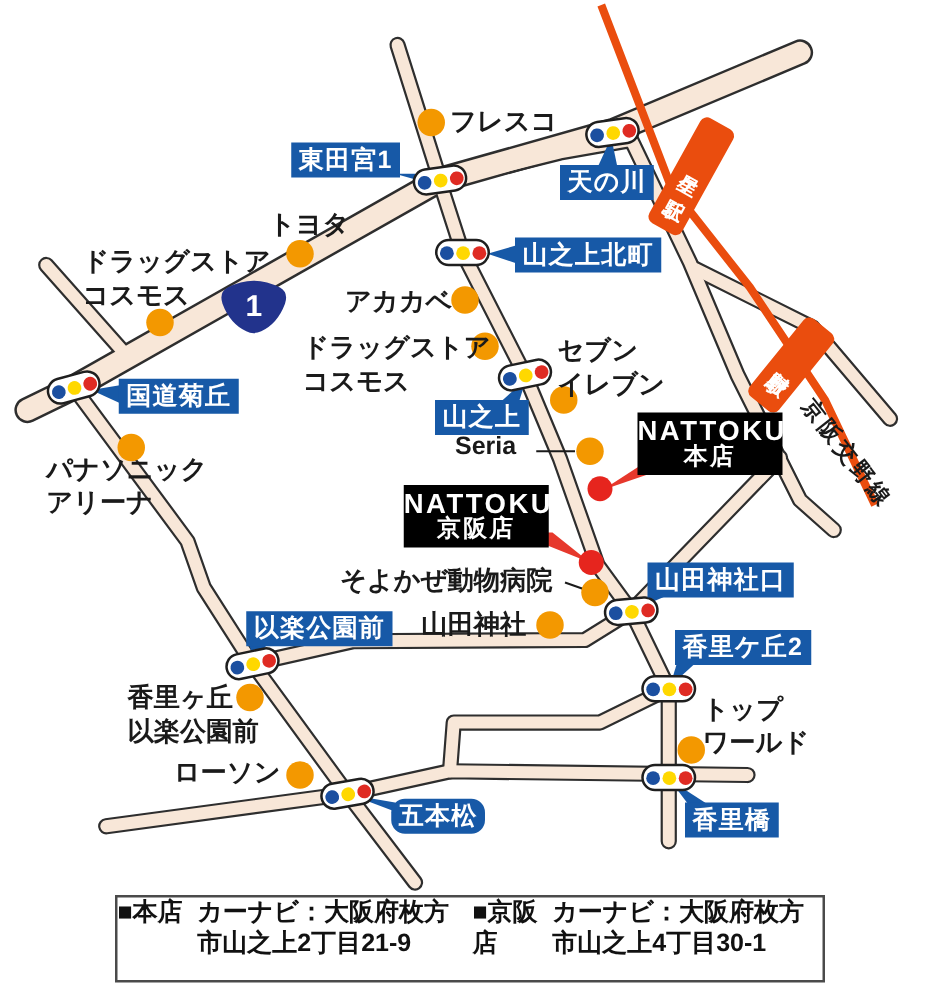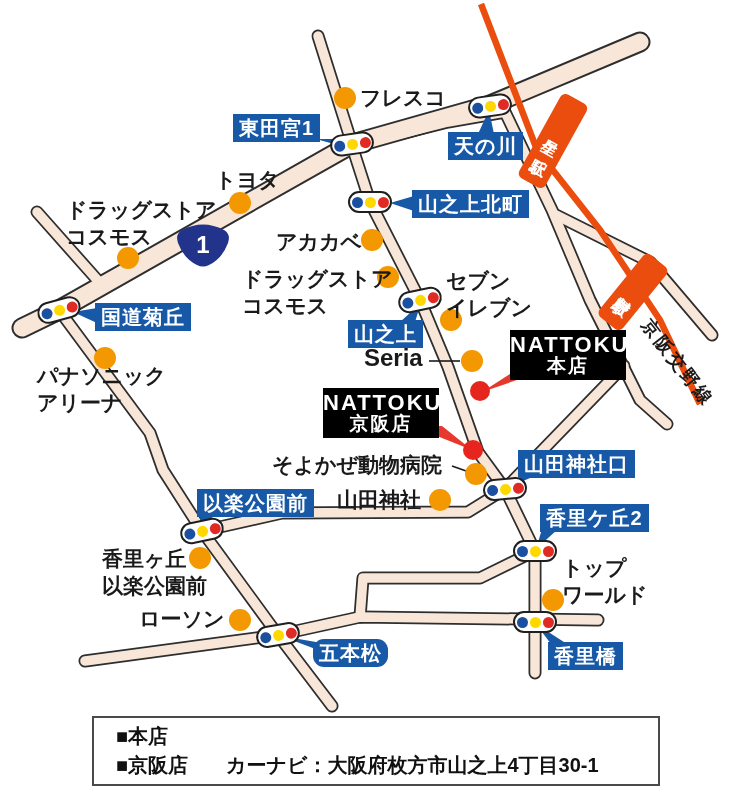--- a/index.html
+++ b/index.html
@@ -31,22 +31,22 @@
 
   
   .station{position:absolute;background:#EA4D0E;color:#fff;border-radius:6px;
            display:flex;align-items:center;justify-content:center;}
   .station span{writing-mode:vertical-rl;font-size:16px;font-weight:bold;letter-spacing:2px;}
   .line-name{position:absolute;color:#1a1a1a;font-size:18px;font-weight:600;letter-spacing:3px;
              transform:rotate(52deg);transform-origin:0 0;white-space:nowrap;}
 
   
   .info{position:absolute;left:92px;top:716px;width:568px;height:70px;background:#fff;
-        border:2px solid #4a4a4a;box-sizing:border-box;display:flex;flex-direction:column;
-        justify-content:center;gap:4px;padding-left:22px;}
+        border:2px solid #4a4a4a;box-sizing:border-box;display:flex;flex-direction:row;
+        justify-content:center;gap:4px;}
   .info .row{display:flex;font-size:20px;font-weight:600;color:#111;line-height:25px;}
   .info .store-name{width:110px;}
 </style>
 </head>
 <body>
 
 <div class="stage">
 
   <svg class="map-svg" width="751" height="800" viewBox="0 0 751 800">
 
@@ -190,21 +190,21 @@
   <div class="odot" style="left:189px;top:547px;"></div>
   <div class="odot" style="left:229px;top:609px;"></div>
   <div class="odot" style="left:542px;top:589px;"></div>
 
   <div class="ltext" style="left:360px;top:84px;"><span>フレスコ</span></div>
   <div class="ltext" style="left:215px;top:166px;"><span>トヨタ</span></div>
   <div class="ltext" style="left:66px;top:196px;"><span>ドラッグストア</span><span class="l2">コスモス</span></div>
   <div class="ltext" style="left:276px;top:228px;"><span>アカカベ</span></div>
   <div class="ltext" style="left:242px;top:265px;"><span>ドラッグストア</span><span class="l2">コスモス</span></div>
   <div class="ltext" style="left:446px;top:267px;"><span>セブン</span><span class="l2">イレブン</span></div>
-  <div class="ltext" style="left:364px;top:344px;font-size:24px;"><span>Seria</span></div>
+  <div class="ltext" style="left:364px;top:344px;font-size:20px;"><span>Seria</span></div>
   <div class="ltext" style="left:272px;top:451px;text-align:center;"><span>そよかぜ動物病院</span></div>
   <div class="ltext" style="left:337px;top:486px;"><span>山田神社</span></div>
   <div class="ltext" style="left:37px;top:362px;"><span>パナソニック</span><span class="l2">アリーナ</span></div>
   <div class="ltext" style="left:102px;top:545px;"><span>香里ヶ丘</span><span class="l2">以楽公園前</span></div>
   <div class="ltext" style="left:139px;top:605px;"><span>ローソン</span></div>
   <div class="ltext" style="left:562px;top:554px;"><span>トップ</span><span class="l2">ワールド</span></div>
 
   <div class="rdot" style="left:470px;top:381px;"></div>
   <div class="rdot" style="left:463px;top:440px;"></div>
 
@@ -213,20 +213,21 @@
     <div class="branch">本店</div>
   </div>
   <div class="store" style="left:323px;top:388px;">
     <div class="logo">NATTOKU</div>
     <div class="branch">京阪店</div>
   </div>
 
   <div class="info">
     <div class="row">
       <span class="store-name">■本店</span>
+      <span>カーナビ：大阪府枚方市山之上2丁目21-9</span>
     </div>
     <div class="row">
       <span class="store-name">■京阪店</span>
       <span>カーナビ：大阪府枚方市山之上4丁目30-1</span>
     </div>
   </div>
 
 </div>
 
 </body></html>

